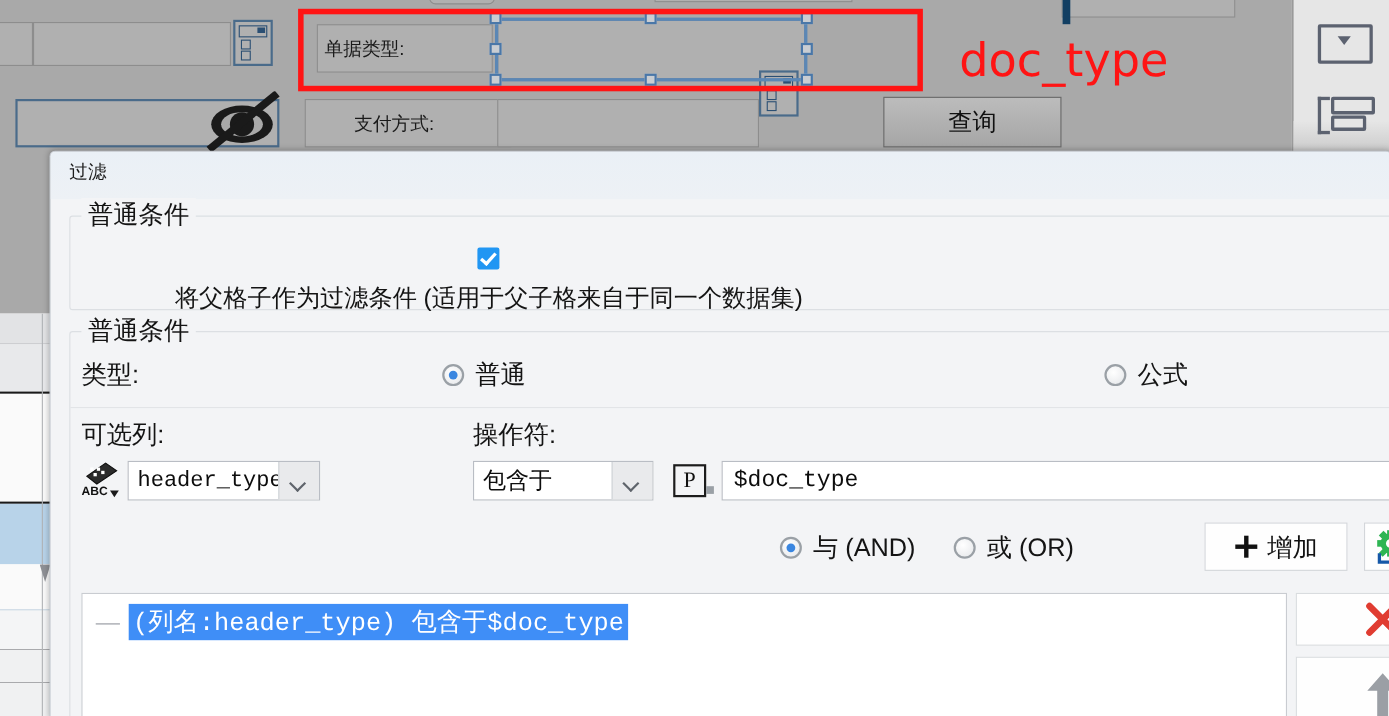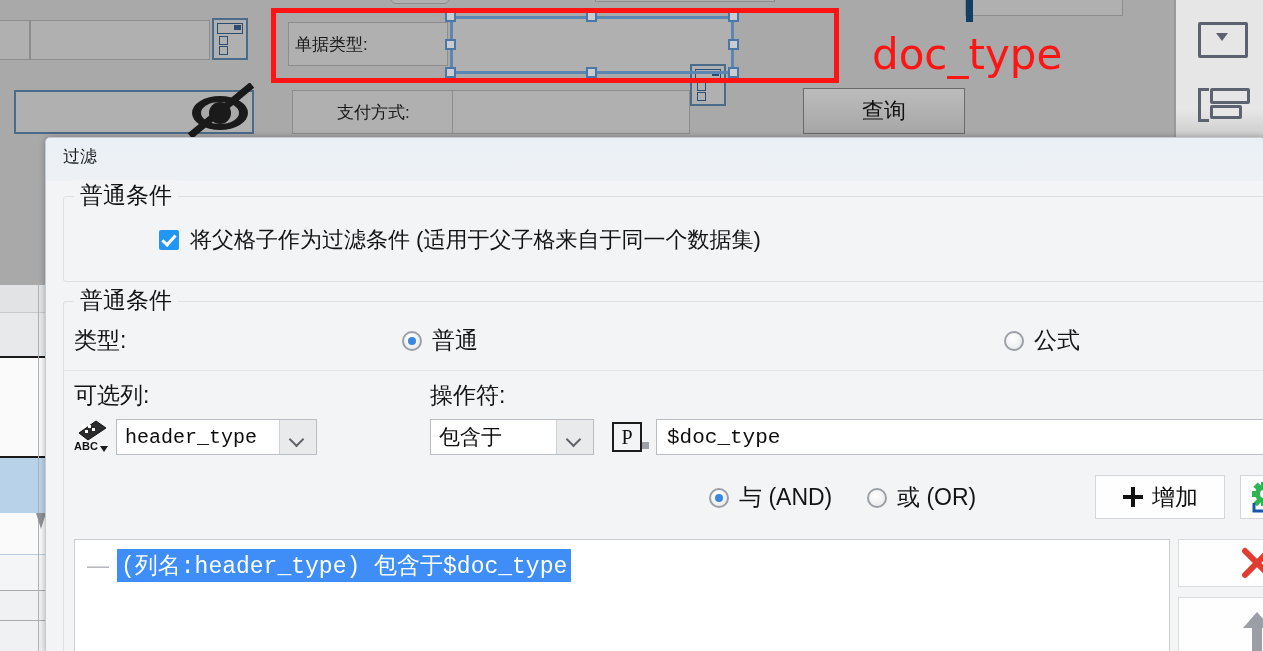--- a/index.html
+++ b/index.html
@@ -136,21 +136,21 @@
   <div class="abs d-label" style="left:288px;top:22px;width:160px;height:44px;">单据类型:</div>
   <div class="abs d-field" style="left:452px;top:18px;width:280px;height:54px;"></div>
   <div class="abs d-btn-ico" style="left:690px;top:22px;width:36px;height:42px;">
     <span class="t"></span>
       <span class="sq"></span>
       <span class="s1"></span>
       <span class="s2"></span>
   </div>
 
   <div class="abs d-field" style="left:14px;top:90px;width:240px;height:44px;border:2px solid #4a6b8a;"></div>
-  <div class="abs d-label" style="left:292px;top:90px;width:188px;height:44px;padding-left:44px;">支付方式:</div>
+  <div class="abs d-label" style="left:277px;top:90px;width:188px;height:44px;padding-left:44px;">支付方式:</div>
   <div class="abs d-field" style="left:452px;top:90px;width:238px;height:44px;"></div>
   <div class="abs d-btn-ico" style="left:690px;top:90px;width:36px;height:42px;">
     <span class="t"></span>
       <span class="sq"></span>
       <span class="s1"></span>
       <span class="s2"></span>
   </div>
 
   <div class="abs query-btn" style="left:803px;top:88px;width:160px;height:44px;">查询</div>
 
@@ -201,21 +201,21 @@
 </div>
 
 <div class="abs" id="dialog">
 
   <div id="dlg-title">
     <span class="txt">过滤</span>
   </div>
 
   <div class="group" style="left:17px;top:58px;width:1255px;height:84px;">
     <span class="legend">普通条件</span>
-    <div style="position:absolute;left:95px;top:28px;display:flex;align-items:center;gap:11px;">
+    <div style="position:absolute;left:95px;top:28px;display:flex;align-items:center;gap:11px;flex-direction:column;">
       <span class="chk"></span>
       <span class="lbl">将父格子作为过滤条件 (适用于父子格来自于同一个数据集)</span>
     </div>
   </div>
 
   <div class="group" style="left:17px;top:163px;width:1255px;height:370px;">
     <span class="legend">普通条件</span>
 
     <span class="sm-label" style="position:absolute;left:10px;top:23px;">类型:</span>
     <div style="position:absolute;left:338px;top:23px;display:flex;align-items:center;gap:10px;">
@@ -235,21 +235,21 @@
     <svg class="abcicon" style="left:10px;top:117px;" viewBox="0 0 36 34">
       <polygon points="5,14 22,2 32,9 14,21" fill="#2b2b2b"></polygon>
       <polygon points="5,14 22,2 32,9 14,21" fill="none" stroke="#111" stroke-width="1"></polygon>
       <rect x="8" y="6" width="3" height="3" fill="#fff"></rect>
         <rect x="14" y="6" width="3" height="3" fill="#fff"></rect>
       <rect x="11" y="11" width="3" height="3" fill="#fff"></rect>
         <rect x="18" y="9" width="3" height="3" fill="#fff"></rect>
       <text x="0" y="31" font-size="11" font-family="Liberation Sans, sans-serif" fill="#111" font-weight="bold">ABC</text>
       <polygon points="26,27 34,27 30,33" fill="#1a1a1a"></polygon>
     </svg>
-    <div class="combo" style="left:52px;top:117px;width:201px;">
+    <div class="combo" style="left:52px;top:117px;width:175px;">
       <span class="val">header_type</span>
       <span class="arrow"></span>
     </div>
 
     <div class="combo" style="left:366px;top:117px;width:164px;">
       <span class="val cn">包含于</span>
       <span class="arrow"></span>
     </div>
 
     <div class="p-btn" style="left:548px;top:120px;">P</div>

